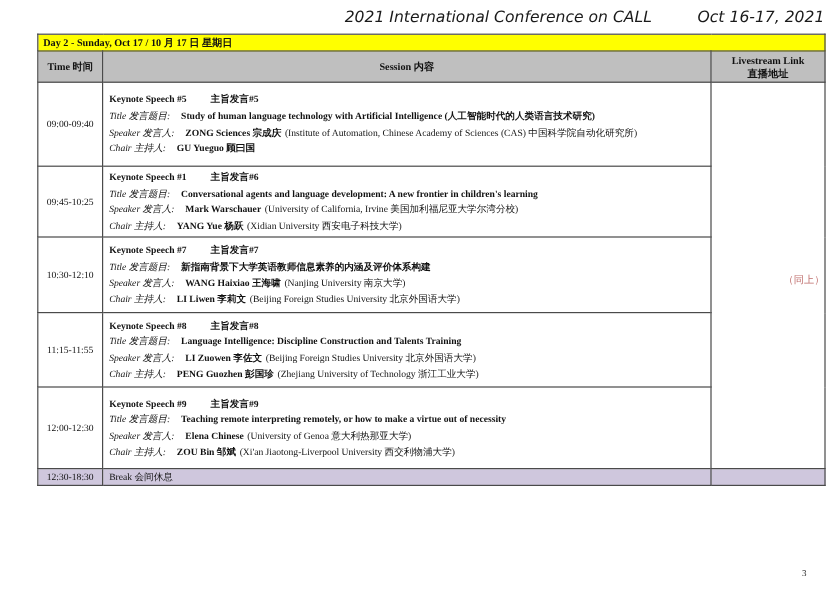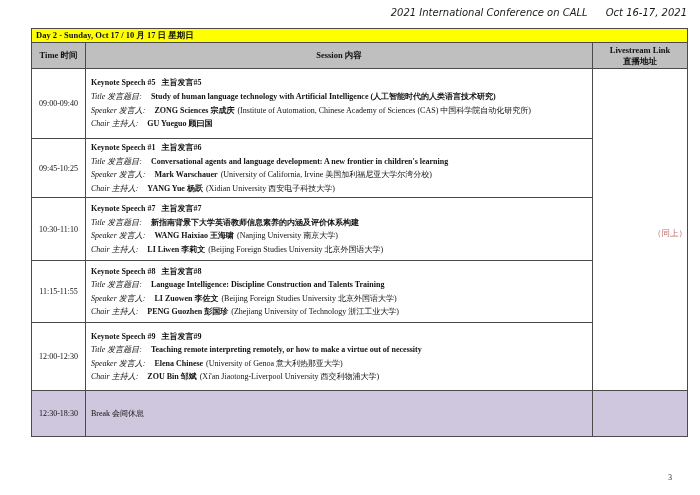--- a/index.html
+++ b/index.html
@@ -11,24 +11,24 @@
     background: #ffffff;
     font-family: "Liberation Serif", "DejaVu Serif", serif;
     color: #111;
     overflow: hidden;
   }
   .doc-header {
     position: absolute;
     top: 7px;
     right: 13px;
     display: flex;
-    gap: 18px;
+    gap: 38px;
     font-family: "DejaVu Sans", "Liberation Sans", sans-serif;
     font-style: italic;
-    font-size: 10px;
+    font-size: 13px;
     color: #1a1a1a;
     white-space: nowrap;
   }
   table.schedule {
     position: absolute;
     left: 31px;
     top: 28px;
     width: 656px;
     border-collapse: collapse;
     table-layout: fixed;
@@ -62,41 +62,41 @@
     white-space: nowrap;
   }
   td.session-cell {
     padding: 2px 4px 2px 5px;
     font-size: 8px;
   }
   .line { line-height: 13.6px; white-space: nowrap; overflow: hidden; }
   .b { font-weight: bold; }
   .lbl { font-style: italic; margin-right: 9px; }
   .aff { margin-left: 3px; margin-top: 32px; }
-  .heading-cn { margin-left: 6px; }
+  .heading-cn { margin-left: 20px; }
 
   tr.s0 td { height: 70px; }
   tr.s1 td { height: 59px; }
   tr.s2 td { height: 63px; }
   tr.s3 td { height: 62px; }
   tr.s4 td { height: 68px; }
 
   td.live-cell {
     vertical-align: top;
     text-align: right;
     padding-top: 8px;
     font-size: 8.5px;
     color: #c0706e;
   }
   tr.break-row td {
     height: 14px;
     background: #cfc7dd;
     font-size: 8px;
   }
-  tr.break-row td.break-label { padding: 17px 5px; white-space: nowrap; }
+  tr.break-row td.break-label { padding: 1px 5px; white-space: nowrap; }
   .page-number {
     position: absolute;
     right: 28px;
     bottom: 13px;
     font-size: 7.5px;
     color: #222;
   }
 </style>
 </head>
 <body>
@@ -144,21 +144,21 @@
         <td class="time-cell">09:45-10:25</td>
         <td class="session-cell">
           <div class="line b"><span>Keynote Speech #1</span><span class="heading-cn">主旨发言#6</span></div>
           <div class="line"><span class="lbl">Title 发言题目:</span><span class="b">Conversational agents and language development: A new frontier in children's learning</span></div>
           <div class="line"><span class="lbl">Speaker 发言人:</span><span class="b">Mark Warschauer</span><span class="aff">(University of California, Irvine  美国加利福尼亚大学尔湾分校)</span></div>
           <div class="line"><span class="lbl">Chair 主持人:</span><span class="b">YANG Yue  杨跃</span><span class="aff">(Xidian University  西安电子科技大学)</span></div>
         </td>
       </tr>
 
       <tr class="s2">
-        <td class="time-cell">10:30-11:10</td>
+        <td class="time-cell">10:30-12:10</td>
         <td class="session-cell">
           <div class="line b"><span>Keynote Speech #7</span><span class="heading-cn">主旨发言#7</span></div>
           <div class="line"><span class="lbl">Title 发言题目:</span><span class="b">新指南背景下大学英语教师信息素养的内涵及评价体系构建</span></div>
           <div class="line"><span class="lbl">Speaker 发言人:</span><span class="b">WANG Haixiao  王海啸</span><span class="aff">(Nanjing University  南京大学)</span></div>
           <div class="line"><span class="lbl">Chair 主持人:</span><span class="b">LI Liwen  李莉文</span><span class="aff">(Beijing Foreign Studies University  北京外国语大学)</span></div>
         </td>
       </tr>
 
       <tr class="s3">
         <td class="time-cell">11:15-11:55</td>

